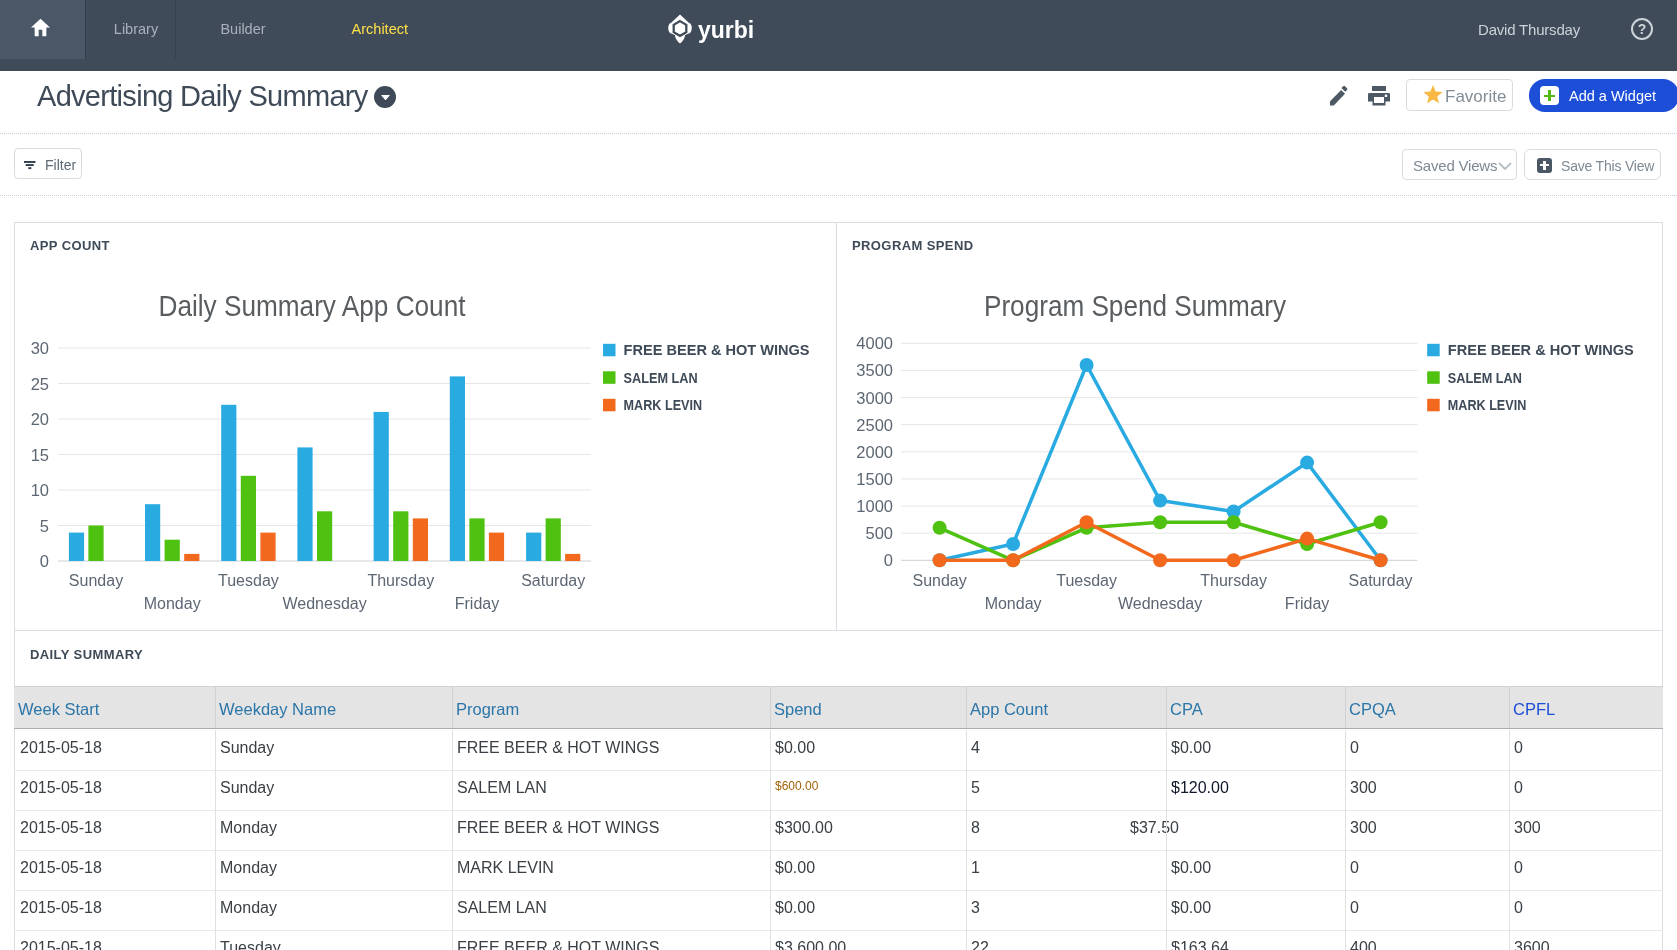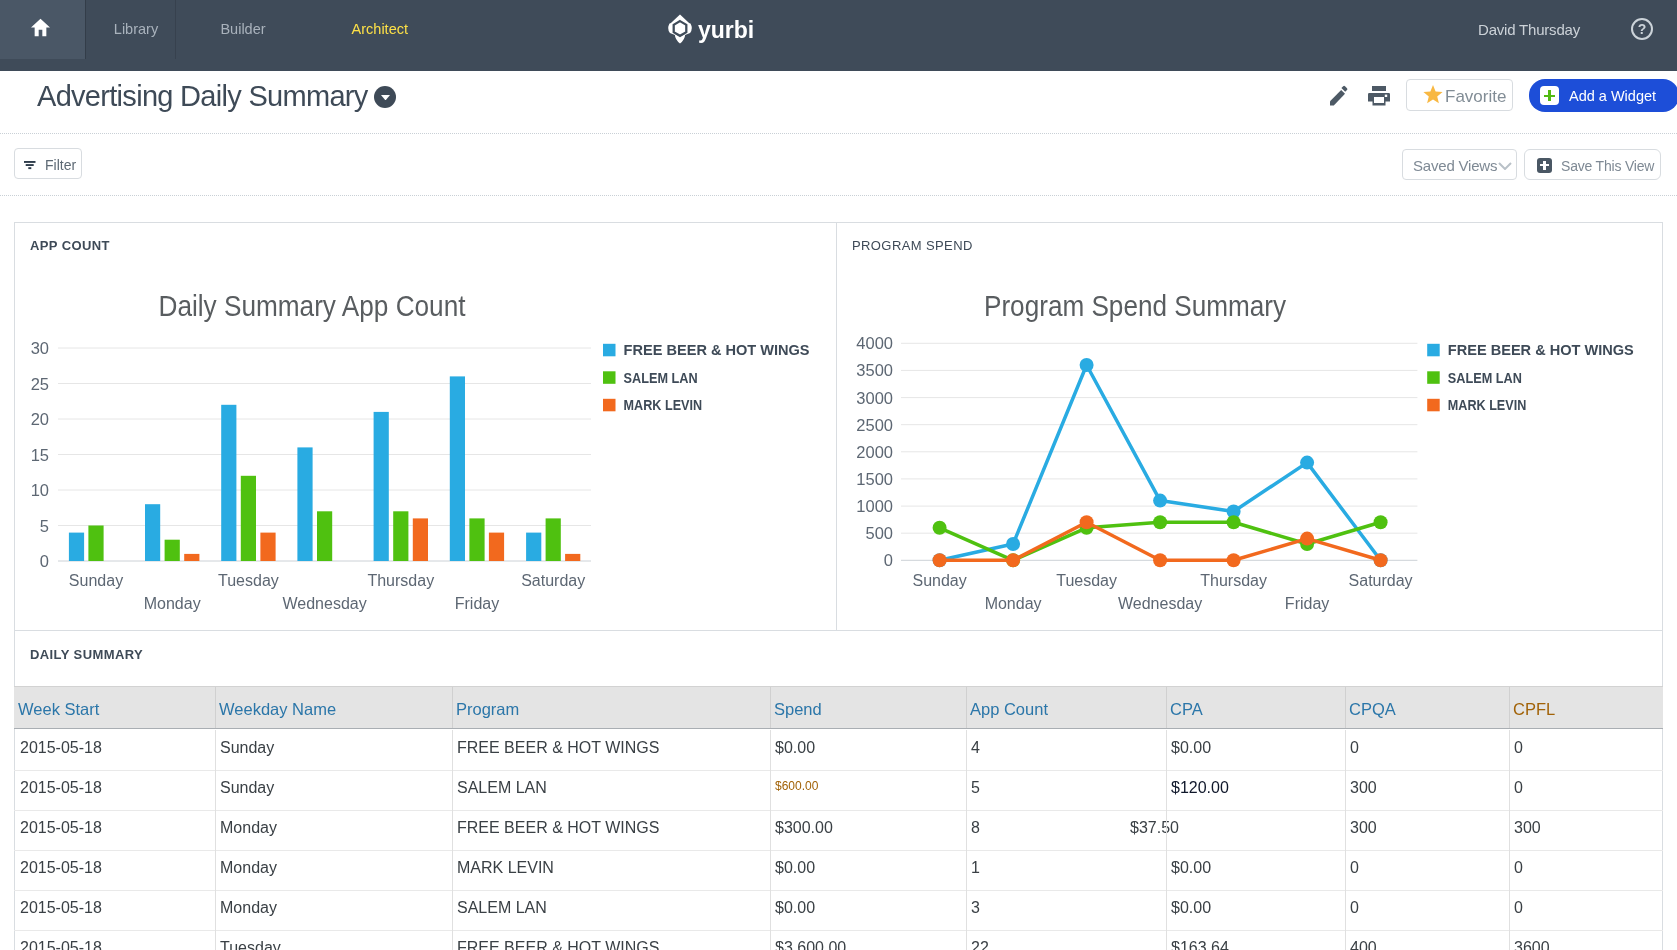--- a/index.html
+++ b/index.html
@@ -89,21 +89,21 @@
     <div class="abs" style="left:3px;top:6.4px;width:9px;height:2.2px;background:#fff"></div>
     <div class="abs" style="left:6.4px;top:3px;width:2.2px;height:9px;background:#fff"></div>
   </div>
   <span class="abs" style="left:36px;top:8px;font-size:14px;letter-spacing:-0.2px;white-space:nowrap;color:#7e8994">Save This View</span>
 </div>
 <div class="abs" style="left:0;top:195px;width:1677px;height:0;border-top:1px dotted #c9d0d6"></div>
 
 <div class="abs" style="left:14px;top:222px;width:1649px;height:409px;border:1px solid #d9dde1;background:#fff"></div>
 <div class="abs" style="left:836px;top:222px;width:1px;height:409px;background:#d9dde1"></div>
 <div class="abs" style="left:30px;top:238px;font-size:13px;font-weight:bold;color:#3e4a57;letter-spacing:0.4px">APP COUNT</div>
-<div class="abs" style="left:852px;top:238px;font-size:13px;font-weight:normal;color:#3e4a57;letter-spacing:0.4px">PROGRAM SPEND</div>
+<div class="abs" style="left:852px;top:238px;font-size:13px;font-weight:bold;color:#3e4a57;letter-spacing:0.4px">PROGRAM SPEND</div>
 <svg class="abs" style="left:14px;top:222px" width="822" height="408">
 <text x="298" y="94" font-size="30" fill="#595d60" text-anchor="middle" textLength="307" lengthAdjust="spacingAndGlyphs">Daily Summary App Count</text>
 <line x1="44" y1="126.0" x2="577" y2="126.0" stroke="#e6e6e6" stroke-width="1"></line>
 <text x="35" y="132.0" font-size="16.5" fill="#5d6773" text-anchor="end">30</text>
 <line x1="44" y1="161.5" x2="577" y2="161.5" stroke="#e6e6e6" stroke-width="1"></line>
 <text x="35" y="167.5" font-size="16.5" fill="#5d6773" text-anchor="end">25</text>
 <line x1="44" y1="197.0" x2="577" y2="197.0" stroke="#e6e6e6" stroke-width="1"></line>
 <text x="35" y="203.0" font-size="16.5" fill="#5d6773" text-anchor="end">20</text>
 <line x1="44" y1="232.5" x2="577" y2="232.5" stroke="#e6e6e6" stroke-width="1"></line>
 <text x="35" y="238.5" font-size="16.5" fill="#5d6773" text-anchor="end">15</text>
@@ -208,21 +208,21 @@
 <div class="abs" style="left:14px;top:630px;width:1649px;height:320px;border-left:1px solid #d9dde1;border-right:1px solid #d9dde1;border-top:1px solid #d9dde1;background:#fff"></div>
 <div class="abs" style="left:30px;top:647px;font-size:13px;font-weight:bold;color:#3e4a57;letter-spacing:0.4px">DAILY SUMMARY</div>
 <div class="abs" style="left:14px;top:686px;width:1649px;height:43px;background:#e4e4e4;border-top:1px solid #d2d2d2;border-bottom:1px solid #a9aeb3"></div>
 <div class="abs" style="left:18px;top:700px;font-size:16.5px;color:#2b76a9">Week Start</div>
 <div class="abs" style="left:219px;top:700px;font-size:16.5px;color:#2b76a9">Weekday Name</div>
 <div class="abs" style="left:456px;top:700px;font-size:16.5px;color:#2b76a9">Program</div>
 <div class="abs" style="left:774px;top:700px;font-size:16.5px;color:#2b76a9">Spend</div>
 <div class="abs" style="left:970px;top:700px;font-size:16.5px;color:#2b76a9">App Count</div>
 <div class="abs" style="left:1170px;top:700px;font-size:16.5px;color:#2b76a9">CPA</div>
 <div class="abs" style="left:1349px;top:700px;font-size:16.5px;color:#2b76a9">CPQA</div>
-<div class="abs" style="left:1513px;top:700px;font-size:16.5px;color:#a16207">CPFL</div>
+<div class="abs" style="left:1513px;top:700px;font-size:16.5px;color:#1d4ed8">CPFL</div>
 <div class="abs" style="left:215px;top:687px;width:1px;height:41px;background:#d0d0d0"></div>
 <div class="abs" style="left:452px;top:687px;width:1px;height:41px;background:#d0d0d0"></div>
 <div class="abs" style="left:770px;top:687px;width:1px;height:41px;background:#d0d0d0"></div>
 <div class="abs" style="left:966px;top:687px;width:1px;height:41px;background:#d0d0d0"></div>
 <div class="abs" style="left:1166px;top:687px;width:1px;height:41px;background:#d0d0d0"></div>
 <div class="abs" style="left:1345px;top:687px;width:1px;height:41px;background:#d0d0d0"></div>
 <div class="abs" style="left:1509px;top:687px;width:1px;height:41px;background:#d0d0d0"></div>
 <div class="abs" style="left:20px;top:739.1px;font-size:16px;color:#3a4045">2015-05-18</div>
 <div class="abs" style="left:220px;top:739.1px;font-size:16px;color:#3a4045">Sunday</div>
 <div class="abs" style="left:457px;top:739.1px;font-size:16px;color:#3a4045">FREE BEER &amp; HOT WINGS</div>

